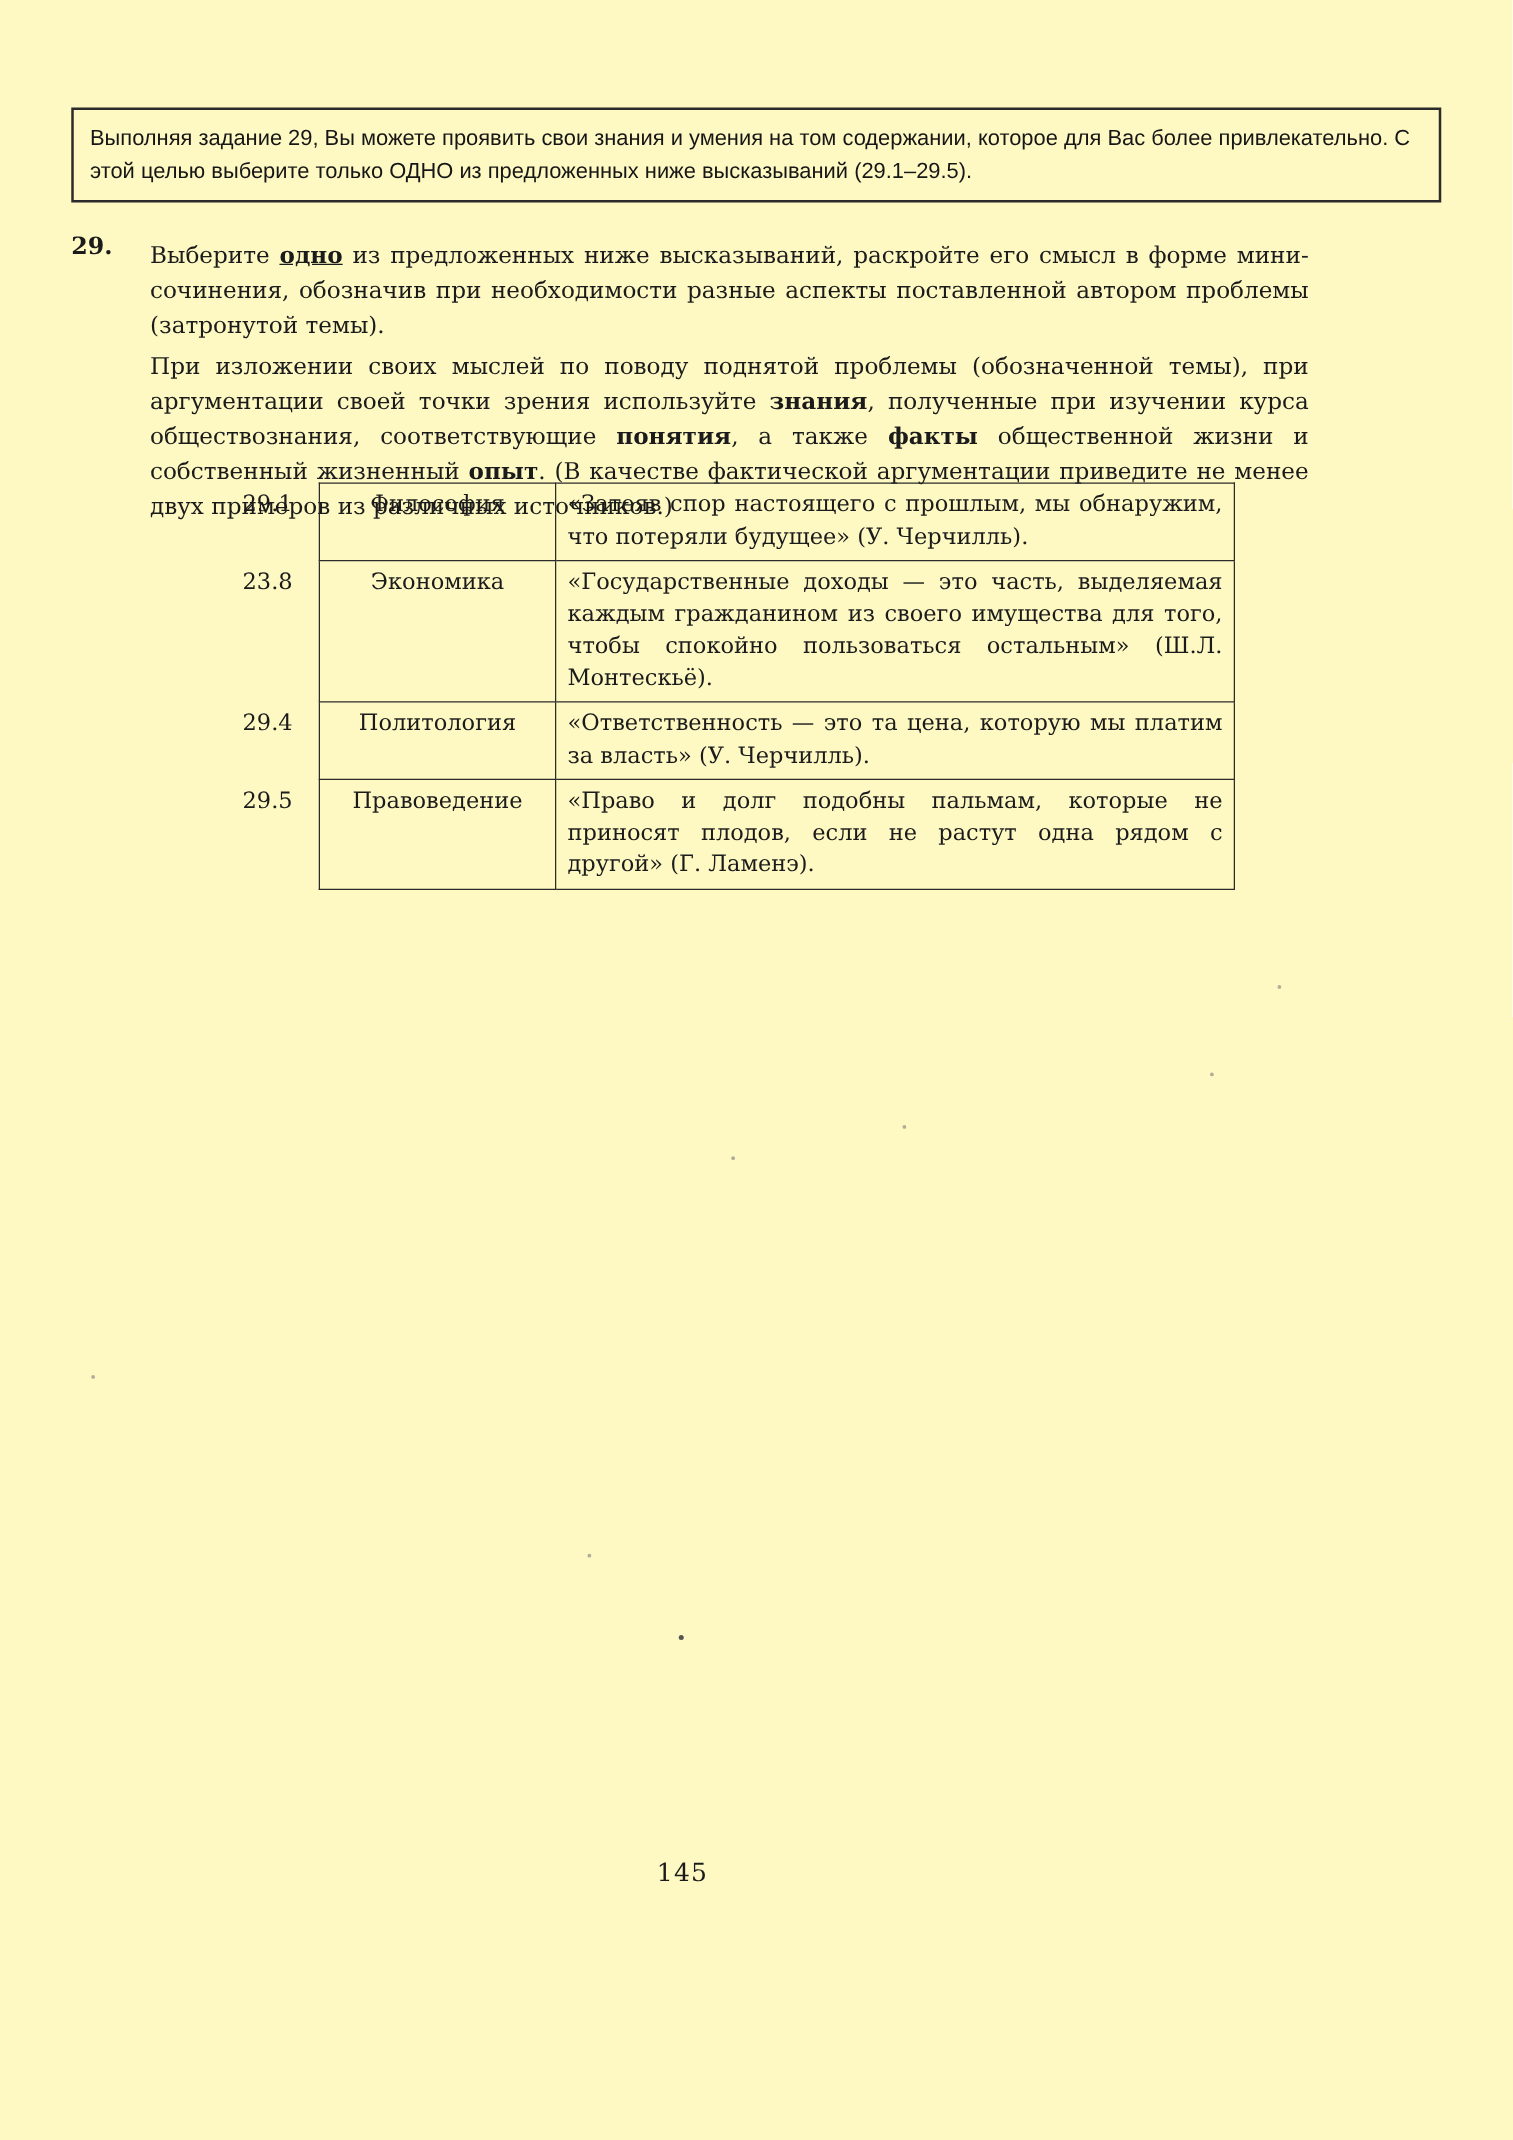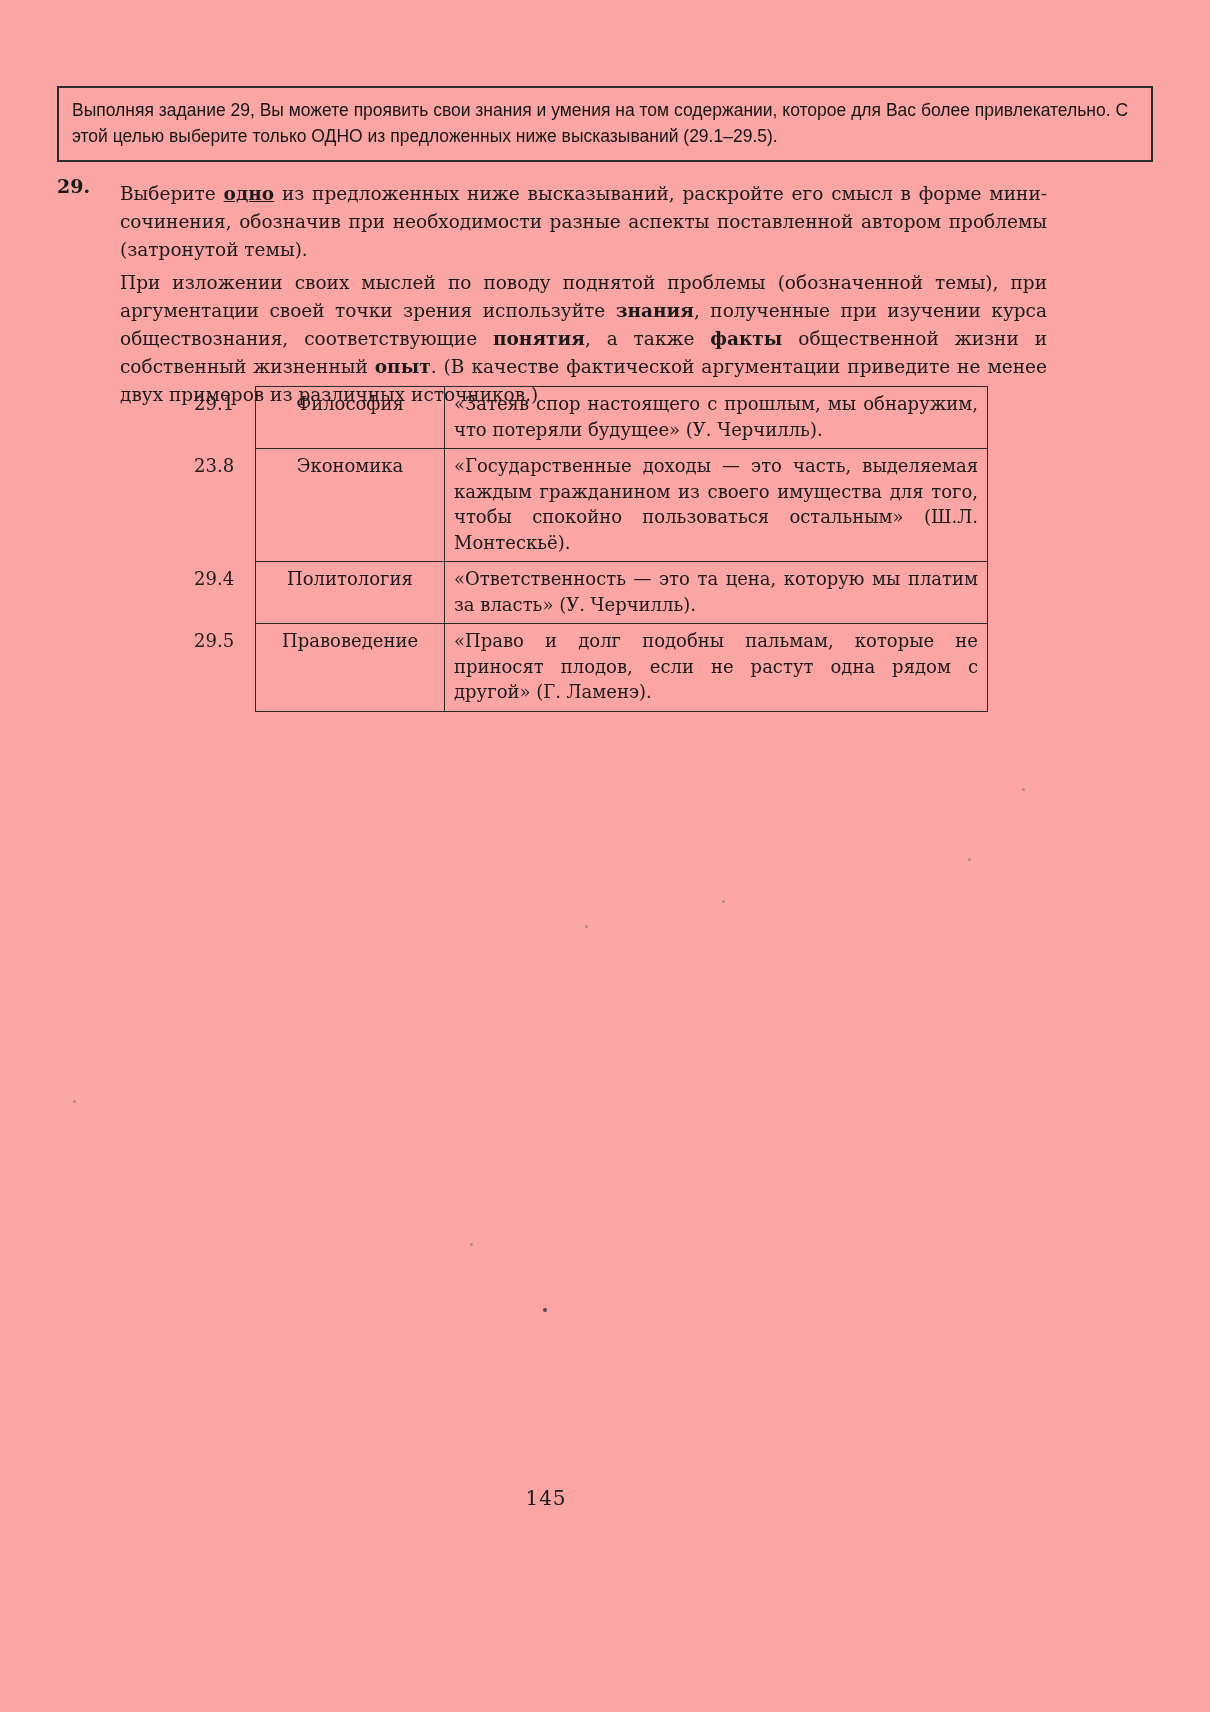--- a/index.html
+++ b/index.html
@@ -1,20 +1,20 @@
 <!DOCTYPE html>
 <html><head>
 <meta charset="utf-8">
 <style>
   html, body { margin: 0; padding: 0; background: #ffffff; }
   .page {
     position: relative;
     width: 1210px;
     height: 1712px;
-    background: #fca5a5;
+    background: #fef9c3;
     color: #1b1b1b;
     overflow: hidden;
     font-family: "DejaVu Serif", "Liberation Serif", serif;
   }
 
   
   .notice-box {
     position: absolute;
     left: 57px;
     top: 86px;
@@ -24,21 +24,21 @@
     font-family: "Liberation Sans", sans-serif;
     font-size: 17.5px;
     line-height: 26px;
     color: #161616;
   }
 
   
   .task {
     position: absolute;
     left: 57px;
-    top: 175px;
+    top: 186px;
     width: 995px;
   }
   .task-number {
     position: absolute;
     left: 0;
     top: 0;
     font-size: 19px;
     font-weight: bold;
   }
   .task-body {

